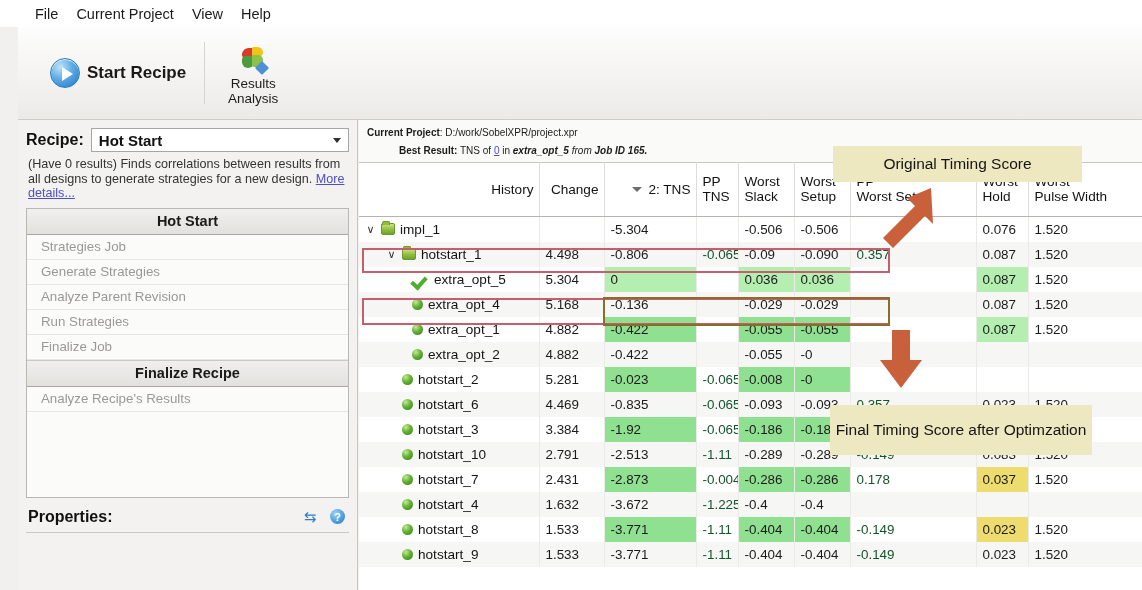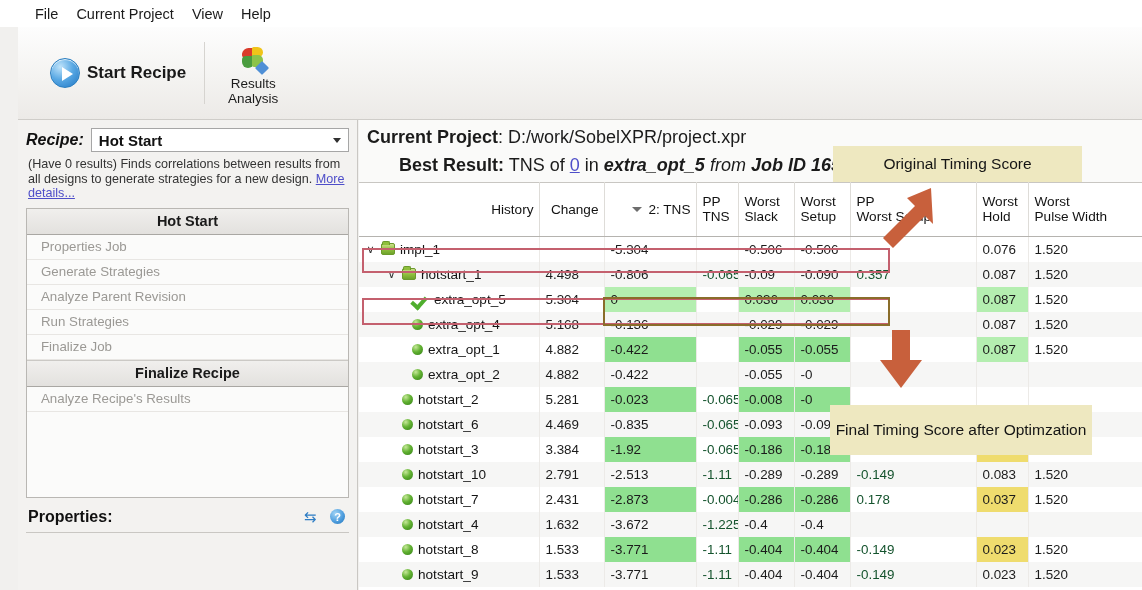--- a/index.html
+++ b/index.html
@@ -94,21 +94,21 @@
   #left-panel {
     position: absolute; left: 18px; top: 120px;
     width: 340px; height: 470px;
     background: #f3f2f0;
     border-right: 1px solid #c9c7c3;
     padding: 8px 8px 0 8px;
   }
   #recipe-row {
     display: flex; align-items: center; gap: 7px; margin-bottom: 5px;
   }
-  #recipe-label { font-size: 16px; font-weight: bold; color: #111; font-style: italic; }
+  #recipe-label { font-size: 16px; font-weight: bold; color: #111; }
   #recipe-combo {
     flex: 1; height: 24px;
     background: #ffffff;
     border: 1px solid #a6a6a6;
     display: flex; align-items: center; justify-content: space-between;
     padding: 0 4px 0 7px;
     font-size: 15px; font-weight: bold; color: #111;
     cursor: default;
   }
   .combo-arrow {
@@ -168,21 +168,21 @@
   
   #main-panel {
     position: absolute; left: 359px; top: 120px;
     width: 783px; height: 470px;
     background: #ffffff;
     overflow: hidden;
   }
   #info-bar {
     padding: 7px 0 6px 8px;
     background: #fafaf9;
-    font-size: 18px; color: #1b1b1b;
+    font-size: 10px; color: #1b1b1b;
   }
   #info-bar .line { margin-bottom: 7px; white-space: nowrap; }
   #info-bar .line:last-child { margin-bottom: 0; margin-left: 32px; }
   .b { font-weight: bold; }
   .it { font-style: italic; }
   .link-0 { color: #4e4ec9; text-decoration: underline; cursor: pointer; }
 
   
   #results-table {
     width: 783px;
@@ -365,21 +365,21 @@
         <span>Hot Start</span>
         <span class="combo-arrow"></span>
       </div>
     </div>
     <div id="recipe-desc">
       <span>(Have 0 results) Finds correlations between results from all designs to generate strategies for a new design. </span><span id="more-details-link">More details...</span>
     </div>
 
     <div id="steps-box">
       <div class="group-header">Hot Start</div>
-      <div class="step-item">Properties Job</div>
+      <div class="step-item">Strategies Job</div>
       <div class="step-item">Generate Strategies</div>
       <div class="step-item">Analyze Parent Revision</div>
       <div class="step-item">Run Strategies</div>
       <div class="step-item">Finalize Job</div>
       <div class="group-header">Finalize Recipe</div>
       <div class="step-item">Analyze Recipe's Results</div>
     </div>
 
     <div id="properties-row">
       <span id="properties-label">Properties:</span>

